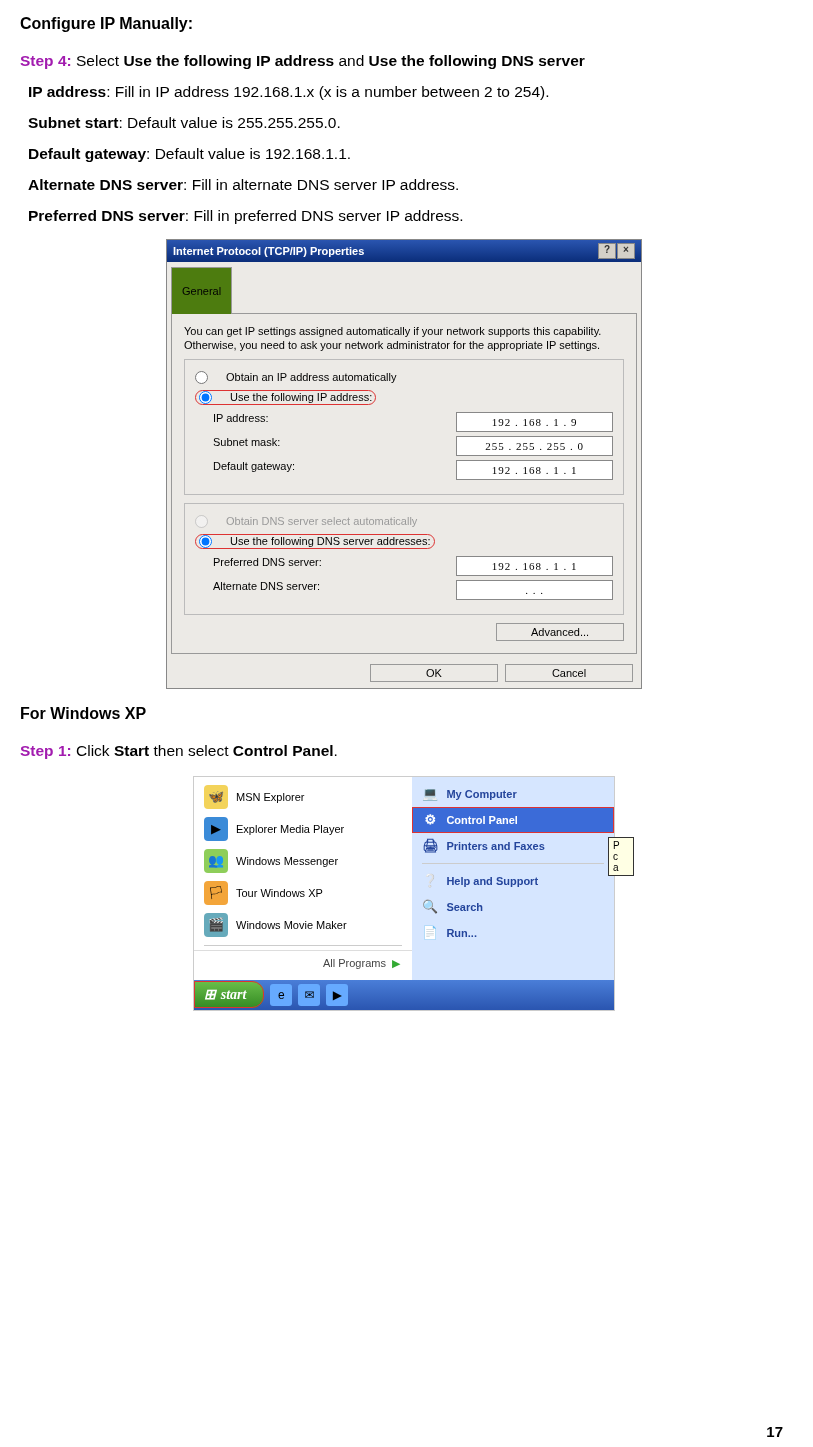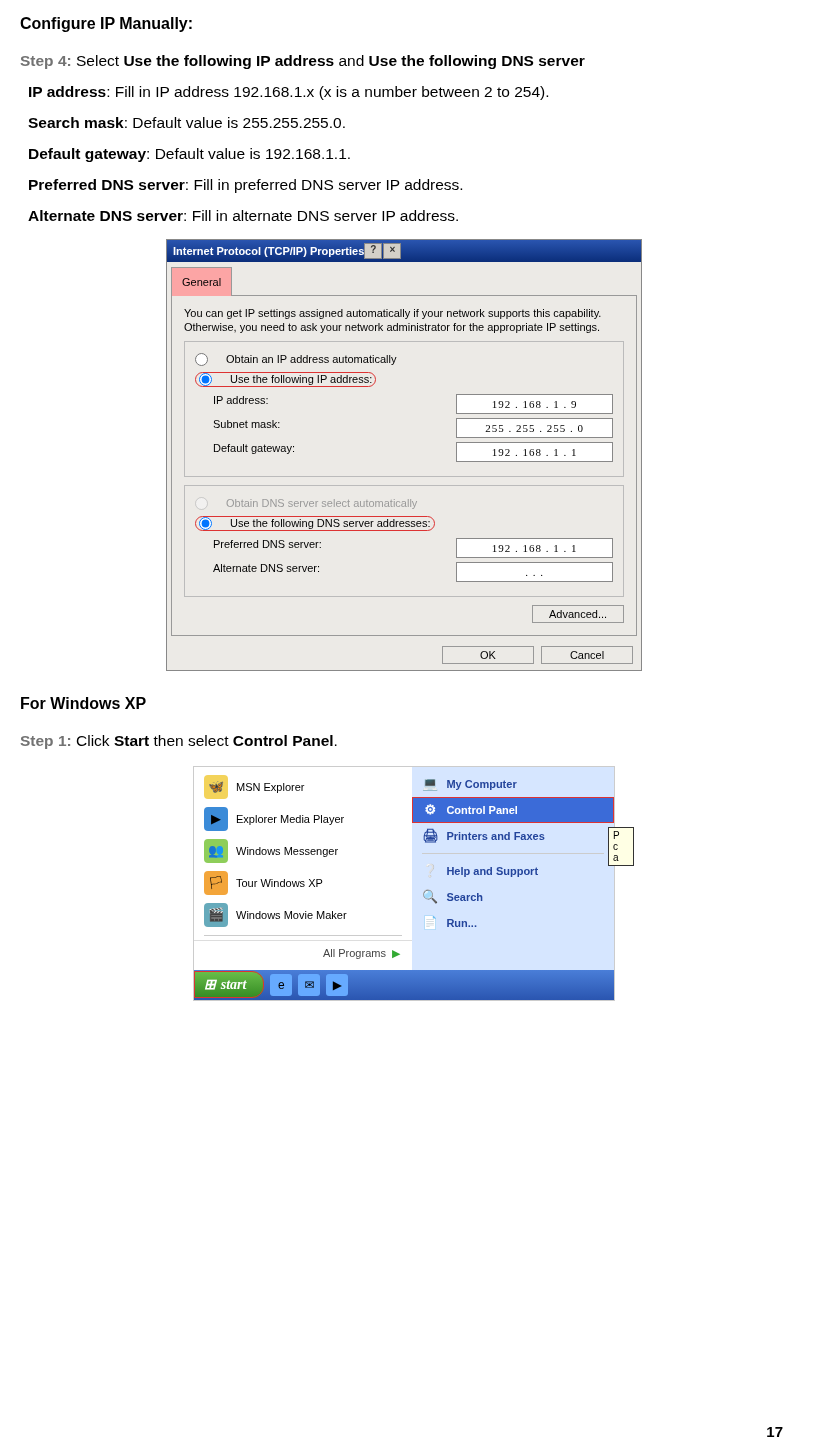--- a/index.html
+++ b/index.html
@@ -1,40 +1,40 @@
 <!DOCTYPE html>
 <html><head>
 <meta charset="utf-8">
 <style>
 body{margin:0;padding:0;font-family:Arial,sans-serif;background:#fff;color:#000;width:813px}
 .page{padding:15px 25px 20px 20px;position:relative;min-height:1420px}
 .h1{font-weight:bold;font-size:16px;margin-bottom:12px}
 .p-line{font-size:15.5px;line-height:2;margin:0}
-.red{color:#737373;font-weight:bold}
+.red{color:#a21caf;font-weight:bold}
 .b{font-weight:bold}
 .indent{padding-left:65px}
 .indent2{padding-left:8px}
 .dlg{width:474px;margin:8px auto 0;border:1px solid #888;background:#eceae6;font-family:Tahoma,sans-serif;font-size:11px}
-.titlebar{background:linear-gradient(#2a55b0,#0a2d7a);color:#fff;font-weight:bold;padding:3px 6px;display:flex;align-items:center;font-size:11px}
+.titlebar{background:linear-gradient(#2a55b0,#0a2d7a);color:#fff;font-weight:bold;padding:3px 6px;display:flex;justify-content:space-between;align-items:center;font-size:11px}
 .tbbtns{display:flex;gap:1px}
 .tbbtn{width:16px;height:14px;background:#d4d0c8;border:1px solid #888;text-align:center;line-height:12px;font-size:10px;font-weight:bold;color:#333}
 .tabrow{padding:4px 0 0 4px}
-.tab{display:inline-block;background:#fca5a5;border:1px solid #999;border-bottom:none;padding:8px 10px;font-size:11px;position:relative;top:1px}
+.tab{display:inline-block;background:#4d7c0f;border:1px solid #999;border-bottom:none;padding:17px 10px;font-size:11px;position:relative;top:1px}
 .tabbody{border:1px solid #999;margin:0 4px 4px 4px;padding:10px 12px 12px 12px;background:#eceae6}
 .desc{font-size:11px;line-height:1.3;margin-bottom:6px}
 .grp{border:1px solid #bbb;padding:8px 10px 10px 10px;margin-bottom:8px;position:relative}
 .radio{display:flex;align-items:center;gap:18px;font-size:11px;margin:3px 0}
 .radio input{margin:0}
 .radio.sel{outline:1px solid #d33;outline-offset:-1px;border-radius:10px;padding:1px 4px;display:inline-flex}
 .row{display:flex;justify-content:space-between;align-items:flex-start;margin:4px 0 4px 18px}
 .row label{font-size:11px}
 .ipf{width:155px;height:18px;border:1px solid #888;background:#fff;text-align:center;font-size:11px;font-family:Tahoma;letter-spacing:1px;display:flex;align-items:center;justify-content:center}
 .dis{color:#9a9a9a}
 .btnrow{text-align:right;margin-top:6px}
-.btn{display:inline-block;min-width:70px;background:#eceae6;border:1px solid #999;padding:2px 10px;font-size:11px;text-align:center;margin-left:4px}
+.btn{display:inline-block;min-width:70px;background:#eceae6;border:1px solid #999;padding:2px 28px;font-size:11px;text-align:center;margin-left:4px}
 .dlgfoot{text-align:right;padding:6px 8px}
 .xp{width:420px;margin:10px auto;display:flex;font-family:Tahoma,sans-serif;font-size:11px;border:1px solid #ccc}
 .xpleft{width:52%;background:#fff;padding:4px 0}
 .xpright{width:48%;background:#d6e6ff;padding:4px 0;position:relative}
 .xitem{display:flex;align-items:center;gap:8px;padding:4px 10px}
 .xitem .ic{width:24px;height:24px;background:#f3d35a;border-radius:4px;display:flex;align-items:center;justify-content:center;font-size:13px}
 .xr{display:flex;align-items:center;gap:6px;padding:3px 8px;font-size:11px;font-weight:bold;color:#24459c}
 .xr .ric{width:20px;height:20px;display:flex;align-items:center;justify-content:center;font-size:13px}
 .xr.sel{background:#3b6bd8;color:#fff;outline:1px solid #d33;outline-offset:-1px}
 .divider{height:1px;background:#ccc;margin:4px 10px}
@@ -53,24 +53,24 @@
 
 <div class="page">
 
 <div class="h1"><span>Configure IP Manually</span>:</div>
 
 <p class="p-line">
 <span class="red">Step 4:</span><span> Select </span><span class="b">Use the following IP address</span><span> and </span><span class="b">Use the following DNS server</span>
 </p>
 
 <p class="p-line indent2"><span class="b">IP address</span><span>: Fill in IP address 192.168.1.x (x is a number between 2 to 254).</span></p>
-<p class="p-line indent2"><span class="b">Search mask</span><span>: Default value is 255.255.255.0.</span></p>
+<p class="p-line indent2"><span class="b">Subnet start</span><span>: Default value is 255.255.255.0.</span></p>
 <p class="p-line indent2"><span class="b">Default gateway</span><span>: Default value is 192.168.1.1.</span></p>
+<p class="p-line indent2"><span class="b">Alternate DNS server</span><span>: Fill in alternate DNS server IP address.</span></p>
 <p class="p-line indent2"><span class="b">Preferred DNS server</span><span>: Fill in preferred DNS server IP address.</span></p>
-<p class="p-line indent2"><span class="b">Alternate DNS server</span><span>: Fill in alternate DNS server IP address.</span></p>
 
 <div class="dlg">
 <div class="titlebar">
 <span>Internet Protocol (TCP/IP) Properties</span>
 <span class="tbbtns">
 <span class="tbbtn">?</span>
 <span class="tbbtn">×</span>
 </span>
 </div>
 <div class="tabrow"><span class="tab">General</span></div>
@@ -117,21 +117,21 @@
           </div>
 </div>
 <div class="btnrow"><span class="btn">Advanced...</span></div>
 </div>
 <div class="dlgfoot">
 <span class="btn">OK</span>
 <span class="btn">Cancel</span>
 </div>
 </div>
 
-<p class="h1" style="margin-top:24px">For Windows XP</p>
+<p class="h1" style="margin-top:16px">For Windows XP</p>
 <p class="p-line">
 <span class="red">Step 1:</span><span> Click </span><span class="b">Start</span><span> then select </span><span class="b">Control Panel</span>.
 </p>
 
 <div class="xp" style="position:relative;padding-bottom:30px">
 <div class="xpleft">
 <div class="xitem">
           <span class="ic">🦋</span>
           <span>MSN Explorer</span>
         </div>

